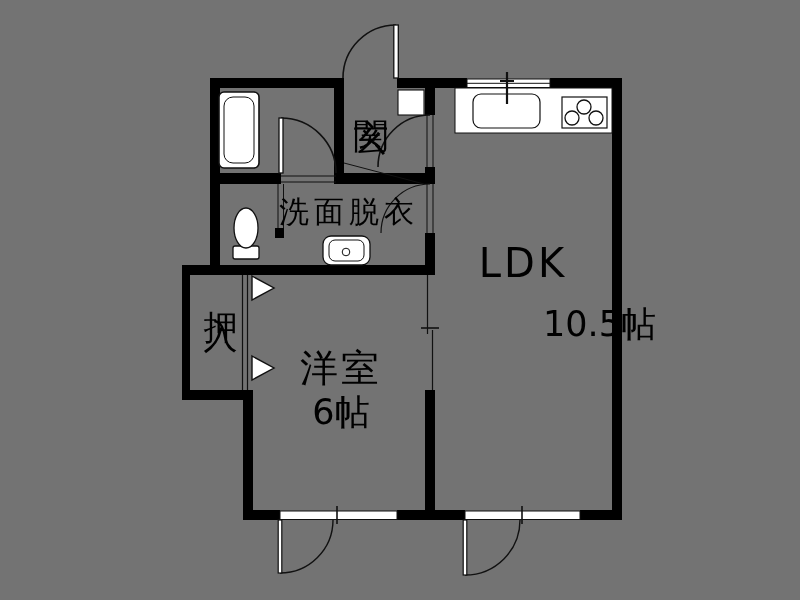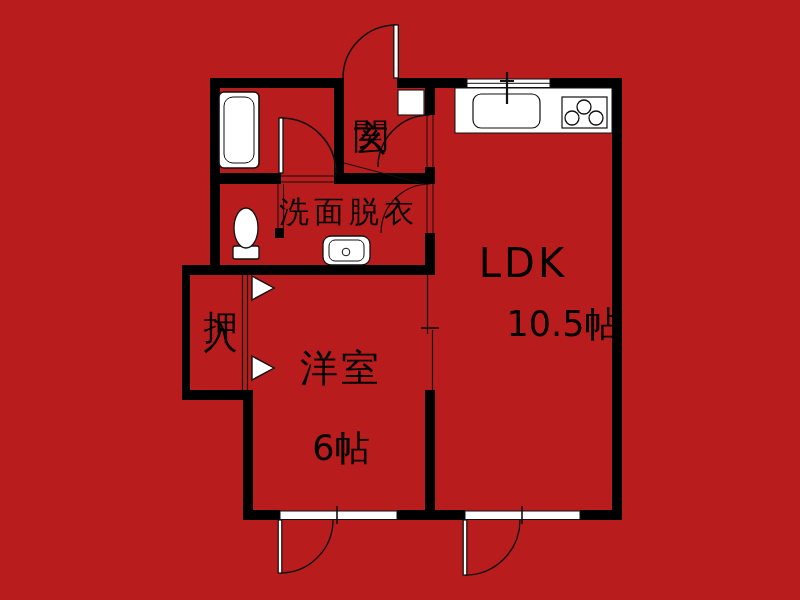--- a/index.html
+++ b/index.html
@@ -1,28 +1,28 @@
 <!DOCTYPE html>
 <html><head>
 <meta charset="utf-8">
 <style>
   html,body{margin:0;padding:0;background:#ffffff;}
   .stage{
-    position:relative;width:800px;height:600px;background:#b91c1c;overflow:hidden;
+    position:relative;width:800px;height:600px;background:#737373;overflow:hidden;
     font-family:"DejaVu Sans","Liberation Sans",sans-serif;color:#000;
   }
   .plan-svg{position:absolute;left:0;top:0;}
   .lbl{position:absolute;color:#000;white-space:nowrap;}
   .lbl-genkan{left:347px;top:90px;writing-mode:vertical-rl;font-size:35px;letter-spacing:3px;}
   .lbl-oshiire{left:198px;top:284px;writing-mode:vertical-rl;font-size:34px;letter-spacing:7px;}
   .lbl-wash{left:279px;top:192px;font-size:30px;letter-spacing:5px;}
   .lbl-ldk{left:430px;top:240px;width:186px;text-align:center;font-size:40px;letter-spacing:3px;}
-  .lbl-ldk-area{left:430px;top:301px;width:186px;text-align:center;font-size:35px;padding-left:40px;}
+  .lbl-ldk-area{left:430px;top:301px;width:186px;text-align:right;font-size:35px;padding-left:40px;}
   .lbl-room{left:258px;top:343px;width:166px;text-align:center;font-size:38px;letter-spacing:3px;font-family:Liberation Serif, serif;}
-  .lbl-room-area{left:258px;top:389px;width:166px;text-align:center;font-size:35px;margin-top:36px;}
+  .lbl-room-area{left:258px;top:389px;width:166px;text-align:center;font-size:35px;}
 </style>
 </head>
 <body>
 
 <div class="stage">
 
   <svg class="plan-svg" width="800" height="600" viewBox="0 0 800 600">
 
     <g fill="#000000">
       <rect x="210" y="78" width="133" height="10"></rect>

